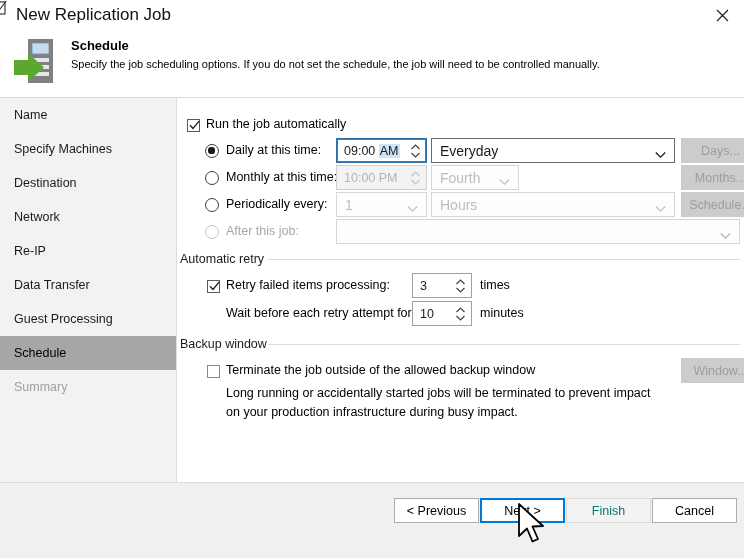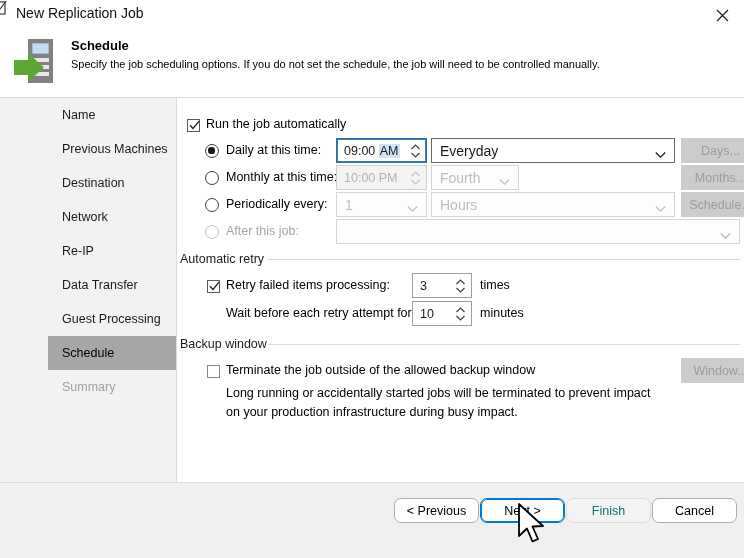--- a/index.html
+++ b/index.html
@@ -7,35 +7,35 @@
     width:744px;height:558px;overflow:hidden;
     font-family:"Liberation Sans", sans-serif;
     font-size:12.5px;color:#000;background:#ffffff;
     -webkit-font-smoothing:antialiased;
   }
   #app{position:relative;width:744px;height:558px;background:#ffffff;}
 
   
   .titlebar{position:absolute;left:0;top:0;width:744px;height:30px;background:#ffffff;}
   .titlebar .tb-icon{position:absolute;left:-4px;top:1px;width:20px;height:18px;}
-  .titlebar .tb-title{position:absolute;left:16px;top:5px;font-size:14px;color:#111;white-space:nowrap;}
+  .titlebar .tb-title{position:absolute;left:16px;top:5px;font-size:17px;color:#111;white-space:nowrap;}
   .titlebar .tb-close{position:absolute;right:0px;top:0px;width:44px;height:30px;
       display:flex;align-items:center;justify-content:center;cursor:default;}
   .tb-close svg{display:block;}
 
   
   .headerband{position:absolute;left:0;top:30px;width:744px;height:67px;background:#ffffff;}
   .hdr-icon{position:absolute;left:14px;top:6px;width:50px;height:50px;}
   .hdr-title{position:absolute;left:71px;top:8px;font-size:13px;font-weight:bold;color:#000;}
   .hdr-desc{position:absolute;left:71px;top:28px;font-size:11px;color:#000;white-space:nowrap;}
   .hdr-rule{position:absolute;left:0;top:97px;width:744px;height:1px;background:#dcdcdc;}
 
   
   .sidebar{position:absolute;left:0;top:98px;width:177px;height:384px;background:#f2f2f2;
-      border-right:1px solid #dcdcdc;box-sizing:border-box;padding-left:48px;}
+      border-right:1px solid #dcdcdc;box-sizing:border-box;}
   .side-item{position:relative;height:34px;line-height:34px;padding-left:14px;
       font-size:12.5px;color:#1a1a1a;white-space:nowrap;cursor:default;}
   .side-item.selected{background:#a6a6a6;color:#000;}
   .side-item.disabled{color:#a0a0a0;}
 
   
   .content{position:absolute;left:178px;top:98px;width:566px;height:384px;background:#ffffff;}
 
   .chk{position:absolute;width:13px;height:13px;border:1px solid #5a5a5a;background:#fff;box-sizing:border-box;}
   .chk.off{border-color:#888;}
@@ -63,21 +63,21 @@
   .combo.strong{border:1px solid #6b6b6b;}
   .combo.dis{background:#fdfdfd;border-color:#d6d6d6;}
   .combo .val{position:absolute;left:8px;top:50%;transform:translateY(-50%);font-size:14px;color:#1a1a1a;white-space:nowrap;}
   .combo.dis .val{color:#bdbdbd;}
   .combo .arr{position:absolute;right:8px;top:50%;transform:translateY(-50%);width:11px;height:7px;}
 
   
   .pbtn{position:absolute;box-sizing:border-box;display:flex;align-items:center;justify-content:center;
       font-size:12.5px;border:1px solid #adadad;background:#e1e1e1;color:#000;cursor:default;}
   .pbtn.dis{background:#cccccc;border-color:#cccccc;color:#9d9d9d;}
-  .pbtn.plain{background:#ffffff;border-color:#adadad;border-radius:7px;}
+  .pbtn.plain{background:#ffffff;border-color:#adadad;}
   .pbtn.plain.dis{background:#f3f3f3;border-color:#dcdcdc;color:#0f766e;}
   .pbtn.focus{border:1px solid #0078d7;outline:1px solid #0078d7;outline-offset:-2px;background:#ffffff;}
 
   
   .grp-label{position:absolute;font-size:12.5px;color:#1a1a1a;background:#fff;padding-right:6px;white-space:nowrap;}
   .grp-rule{position:absolute;height:1px;background:#dcdcdc;}
 
   
   .footer{position:absolute;left:0;top:482px;width:744px;height:76px;background:#f0f0f0;
       border-top:1px solid #dcdcdc;box-sizing:border-box;}
@@ -117,21 +117,21 @@
         <path d="M0,24 L0,39 L14,39 L14,46 L30,31.5 L14,17 L14,24 Z" fill="#5aa832"></path>
       </svg>
     </span>
     <span class="hdr-title">Schedule</span>
     <span class="hdr-desc">Specify the job scheduling options. If you do not set the schedule, the job will need to be controlled manually.</span>
   </div>
   <div class="hdr-rule"></div>
 
   <div class="sidebar">
     <div class="side-item">Name</div>
-    <div class="side-item">Previous Machines</div>
+    <div class="side-item">Specify Machines</div>
     <div class="side-item">Destination</div>
     <div class="side-item">Network</div>
     <div class="side-item">Re-IP</div>
     <div class="side-item">Data Transfer</div>
     <div class="side-item">Guest Processing</div>
     <div class="side-item selected">Schedule</div>
     <div class="side-item disabled">Summary</div>
   </div>
 
   <div class="content">

